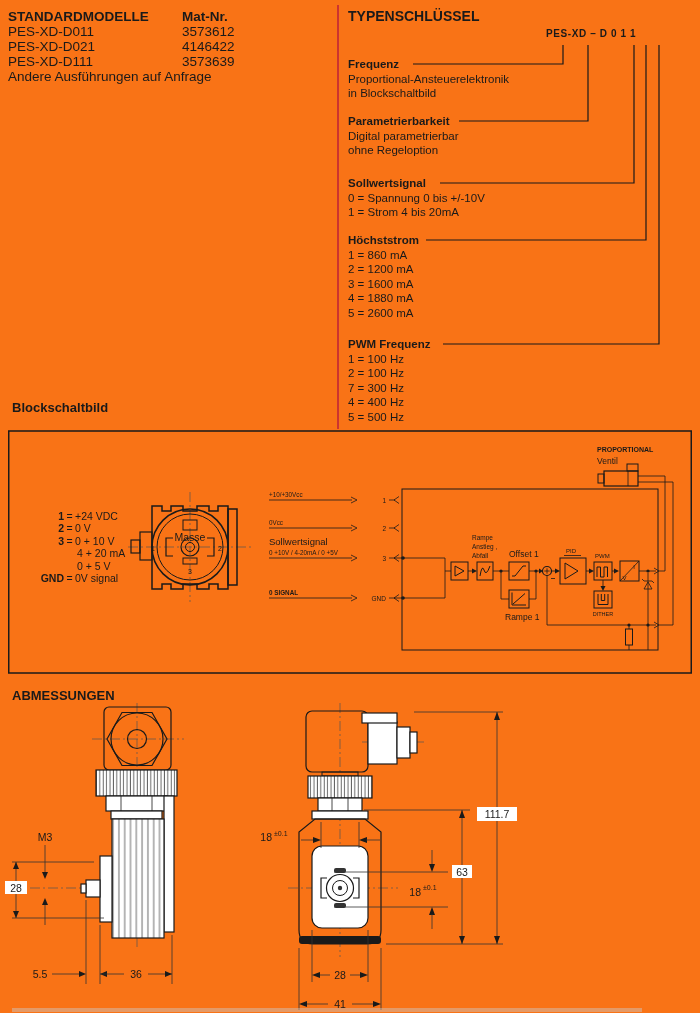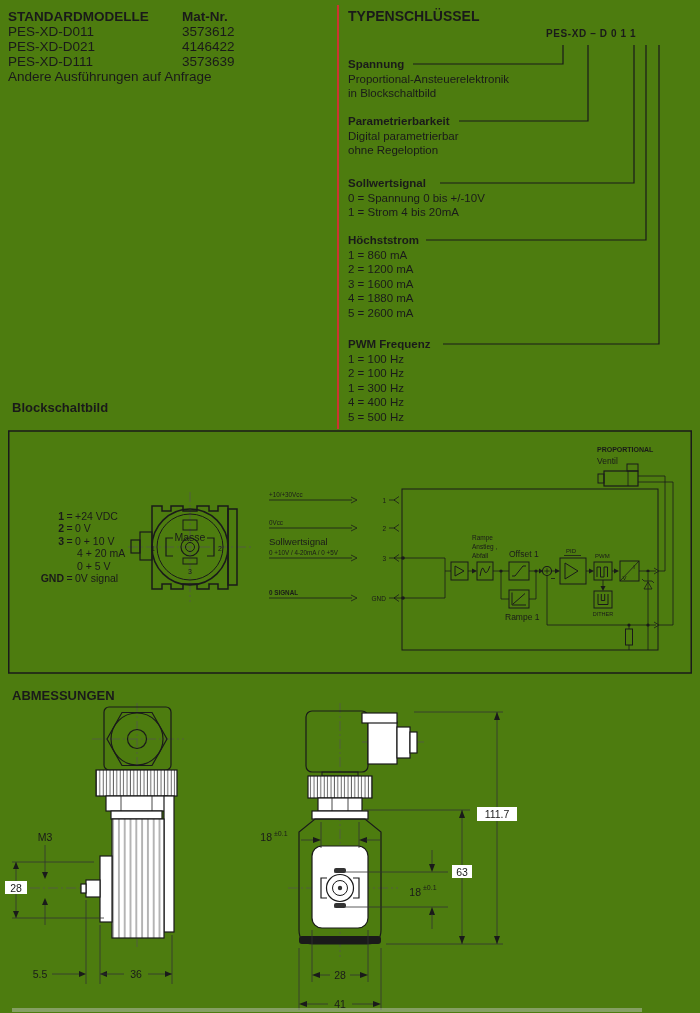--- a/index.html
+++ b/index.html
@@ -1,17 +1,17 @@
 <!DOCTYPE html>
 <html><head>
 <meta charset="utf-8">
 <style>
   *{margin:0;padding:0;box-sizing:border-box}
   html,body{background:#fff}
-  .page{position:relative;width:700px;height:1013px;background:#4d7c0f;overflow:hidden;
+  .page{position:relative;width:700px;height:1013px;background:#f97316;overflow:hidden;
         font-family:"Liberation Sans",sans-serif;color:#1a1a1a}
   .b{font-weight:bold}
   
   .models{position:absolute;left:8px;top:9px;width:330px;font-size:13.5px;line-height:15px}
   .mrow{display:grid;grid-template-columns:174px auto}
   .models .note{margin-top:0}
   
   .redline{position:absolute;left:337px;top:5px;width:2px;height:424px;background:#cc3430}
   
   .tk-title{position:absolute;left:348px;top:8px;font-size:14px;font-weight:bold}
@@ -59,21 +59,21 @@
     </div>
     <div class="note">Andere Ausführungen auf Anfrage</div>
   </div>
 
   <div class="redline"></div>
 
   <div class="tk-title">TYPENSCHLÜSSEL</div>
   <div class="tk-code">PES-XD – D 0 1 1</div>
 
   <div class="group g1">
-    <div class="lbl">Spannung</div>
+    <div class="lbl">Frequenz</div>
     <div>Proportional-Ansteuerelektronik</div>
     <div>in Blockschaltbild</div>
   </div>
   <div class="group g2">
     <div class="lbl">Parametrierbarkeit</div>
     <div>Digital parametrierbar</div>
     <div>ohne Regeloption</div>
   </div>
   <div class="group g3">
     <div class="lbl">Sollwertsignal</div>
@@ -85,21 +85,21 @@
     <div>1 = 860 mA</div>
     <div>2 = 1200 mA</div>
     <div>3 = 1600 mA</div>
     <div>4 = 1880 mA</div>
     <div>5 = 2600 mA</div>
   </div>
   <div class="group g5">
     <div class="lbl">PWM Frequenz</div>
     <div>1 = 100 Hz</div>
     <div>2 = 100 Hz</div>
-    <div>1 = 300 Hz</div>
+    <div>7 = 300 Hz</div>
     <div>4 = 400 Hz</div>
     <div>5 = 500 Hz</div>
   </div>
 
   <svg style="left:0;top:0;width:700px;height:430px" viewBox="0 0 700 430">
     <path class="s12" d="M563,45 V64 H413"></path>
     <path class="s12" d="M588,45 V121 H459"></path>
     <path class="s12" d="M634,45 V183 H440"></path>
     <path class="s12" d="M646,45 V240 H426"></path>
     <path class="s12" d="M659,45 V344 H443"></path>

